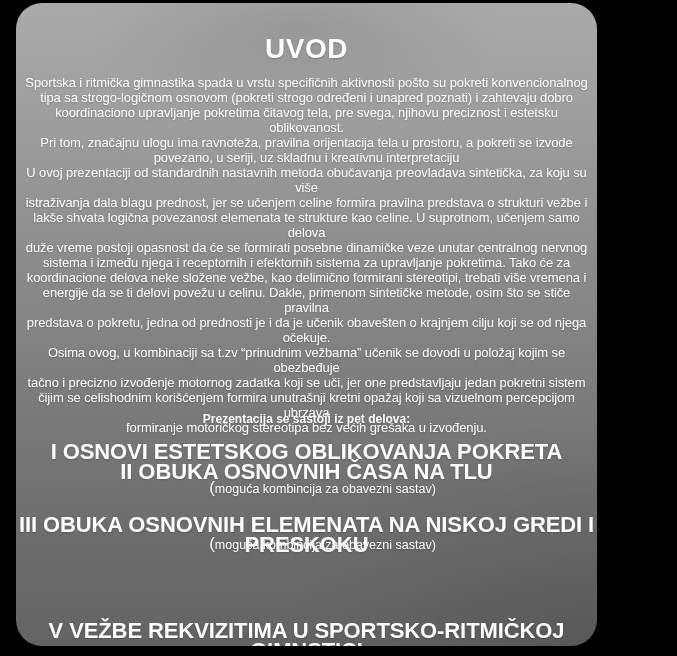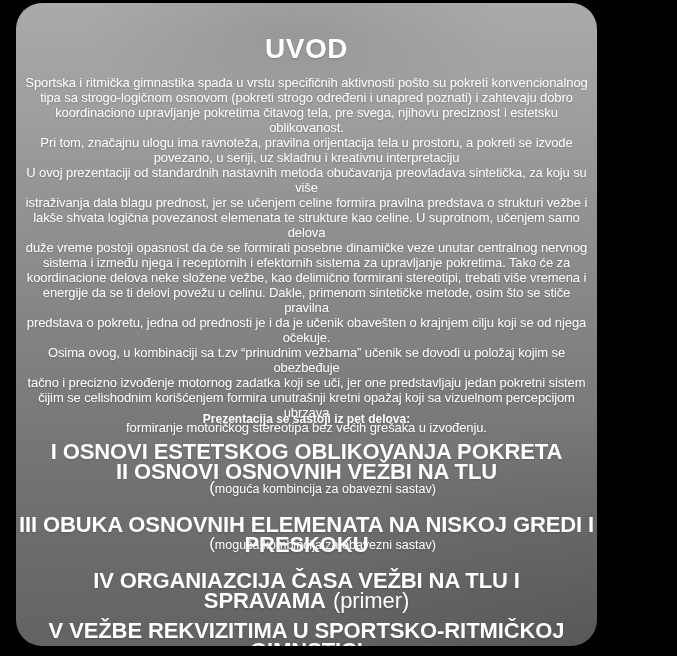--- a/index.html
+++ b/index.html
@@ -120,33 +120,30 @@
 očekuje.
 Osima ovog, u kombinaciji sa t.zv “prinudnim vežbama” učenik se dovodi u položaj kojim se obezbeđuje
 tačno i precizno izvođenje motornog zadatka koji se uči, jer one predstavljaju jedan pokretni sistem
 čijim se celishodnim korišćenjem formira unutrašnji kretni opažaj koji sa vizuelnom percepcijom ubrzava
 formiranje motoričkog stereotipa bez većih grešaka u izvođenju.</div>
 
     <div class="subtitle">Prezentacija se sastoji iz pet delova:</div>
 
     <div class="sec sec1">
       <div>I OSNOVI ESTETSKOG OBLIKOVANJA POKRETA</div>
-      <div>II OSNOVI OSNOVNIH VEŽBI NA TLU</div>
+      <div>II OBUKA OSNOVNIH ČASA NA TLU</div>
     </div>
 
     <div class="note note1">
       <span class="paren">(</span><span>moguća kombincija za obavezni sastav)</span>
     </div>
 
     <div class="sec sec2">III OBUKA OSNOVNIH ELEMENATA NA NISKOJ GREDI I PRESKOKU</div>
 
     <div class="note note2">
       <span class="paren">(</span><span>moguća kombincija za obavezni sastav)</span>
     </div>
 
-    <div class="sec sec3">
-      <span>IV ORGANIAZCIJA ČASA VEŽBI NA TLU I SPRAVAMA</span><span class="regular">(primer)</span>
-    </div>
 
     <div class="sec sec4">V VEŽBE REKVIZITIMA U SPORTSKO-RITMIČKOJ GIMNSTICI</div>
 
   </div>
 </div>
 
 </body></html>

